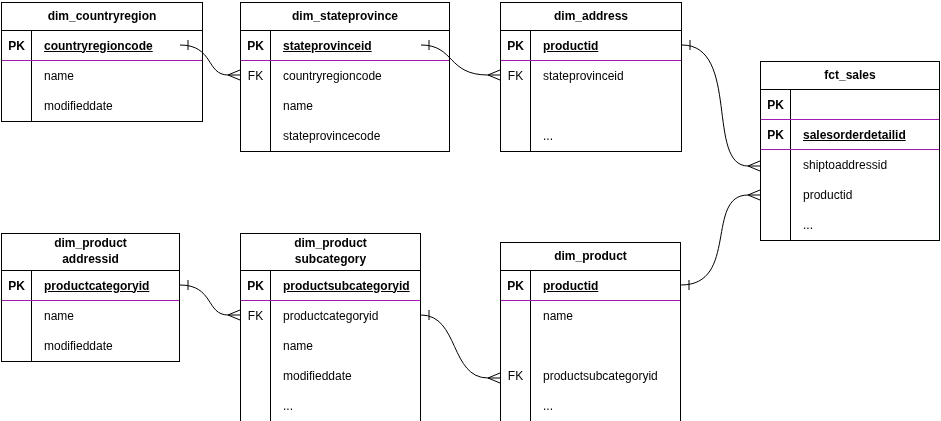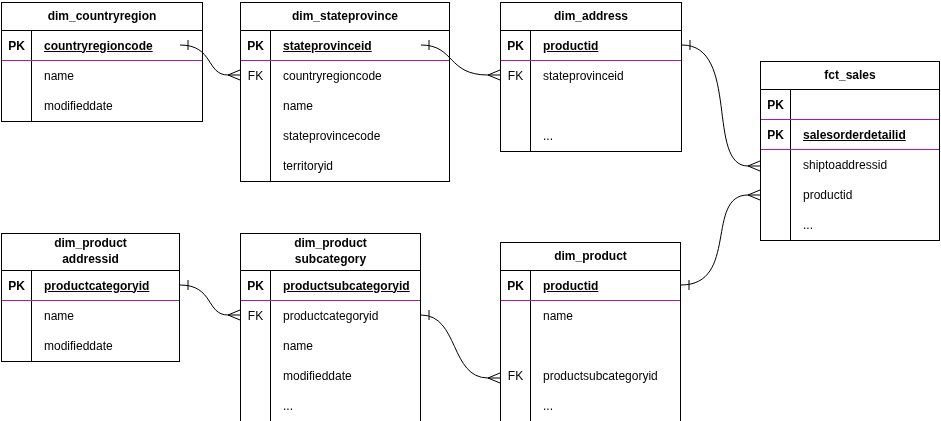--- a/index.html
+++ b/index.html
@@ -103,24 +103,20 @@
       <div class="fieldcell">countryregioncode</div>
     </div>
     <div class="erow">
       <div class="keycell"></div>
       <div class="fieldcell">name</div>
     </div>
     <div class="erow">
       <div class="keycell"></div>
       <div class="fieldcell">stateprovincecode</div>
     </div>
-    <div class="erow">
-      <div class="keycell"></div>
-      <div class="fieldcell">territoryid</div>
-    </div>
   </div>
 
   <div class="etable" style="left:500px;top:2px;width:182px;">
     <div class="etitle">
       <span>dim_address</span>
 
     </div>
     <div class="erow pkrow">
       <div class="keycell bold">PK</div>
       <div class="fieldcell pkfield">productid</div>

